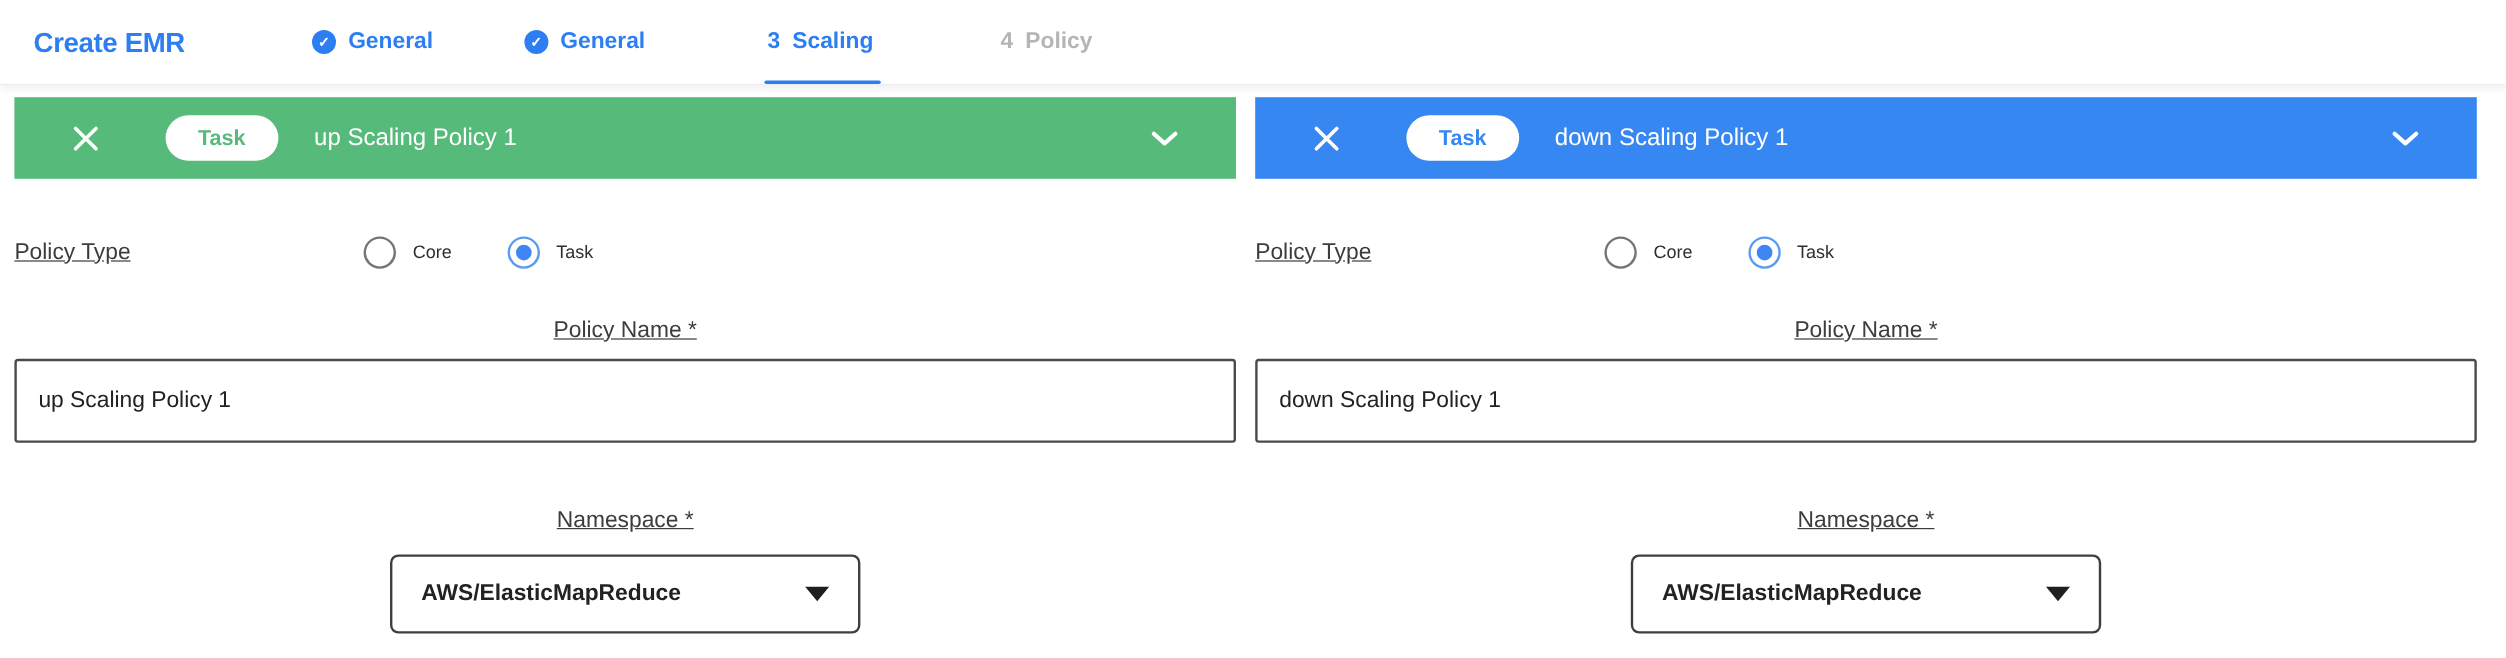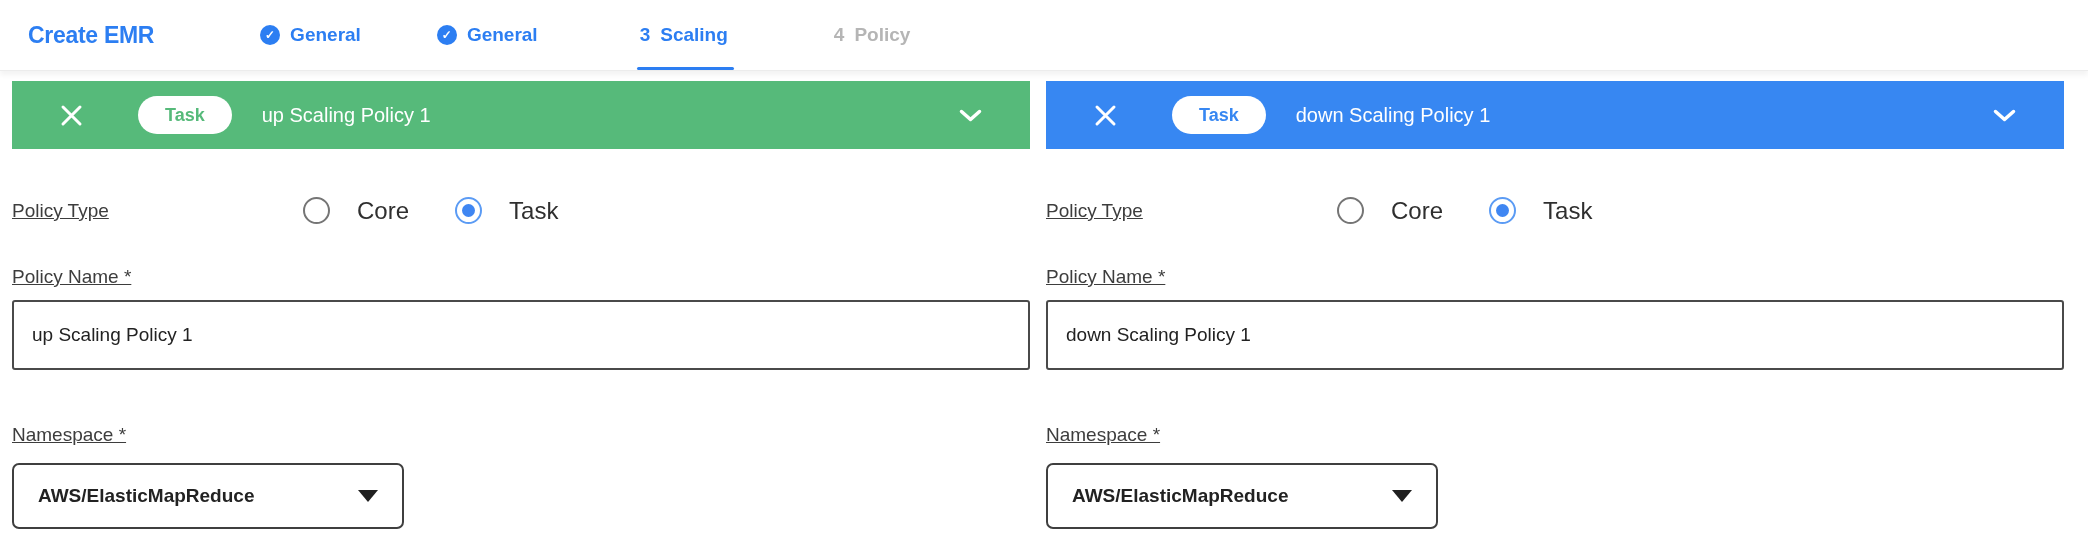--- a/index.html
+++ b/index.html
@@ -77,32 +77,32 @@
     font-size: 18px; font-weight: 600;
   }
   .bar-title { margin-left: 30px; font-size: 20px; font-weight: 400; }
   .chev-icon { margin-left: auto; margin-right: 18px; display: flex; }
 
   
   .type-row { margin-top: 48px; display: flex; align-items: center; }
   .form-label { font-size: 19px; color: #3d3d3d; text-decoration: underline; }
   .type-row .form-label { width: 291px; }
   .radios { display: flex; align-items: center; gap: 46px; }
-  .radio-opt { display: flex; gap: 27px; font-size: 24px; color: #2f2f2f; cursor: pointer; }
+  .radio-opt { display: flex; align-items: center; gap: 14px; font-size: 15px; color: #2f2f2f; cursor: pointer; }
   .rb {
     width: 27px; height: 27px; border-radius: 50%;
     border: 2px solid #757575; background: #fff;
   }
   .rb.checked { border-color: #5b9bf4; position: relative; }
   .rb.checked::after {
     content: ""; position: absolute; inset: 5px;
     border-radius: 50%; background: #3f86f2;
   }
 
-  .field { margin-top: 41px; display: flex; flex-direction: column; }
+  .field { margin-top: 41px; display: flex; flex-direction: column; align-items: center; }
   .field .form-label { margin-bottom: 12px; }
   .text-input {
     width: 100%; height: 70px;
     border: 2px solid #4a4a4a; border-radius: 3px;
     padding: 0 18px;
     font-size: 19px; color: #222;
     font-family: "Liberation Sans", sans-serif;
     background: #fff;
     outline: none;
   }

